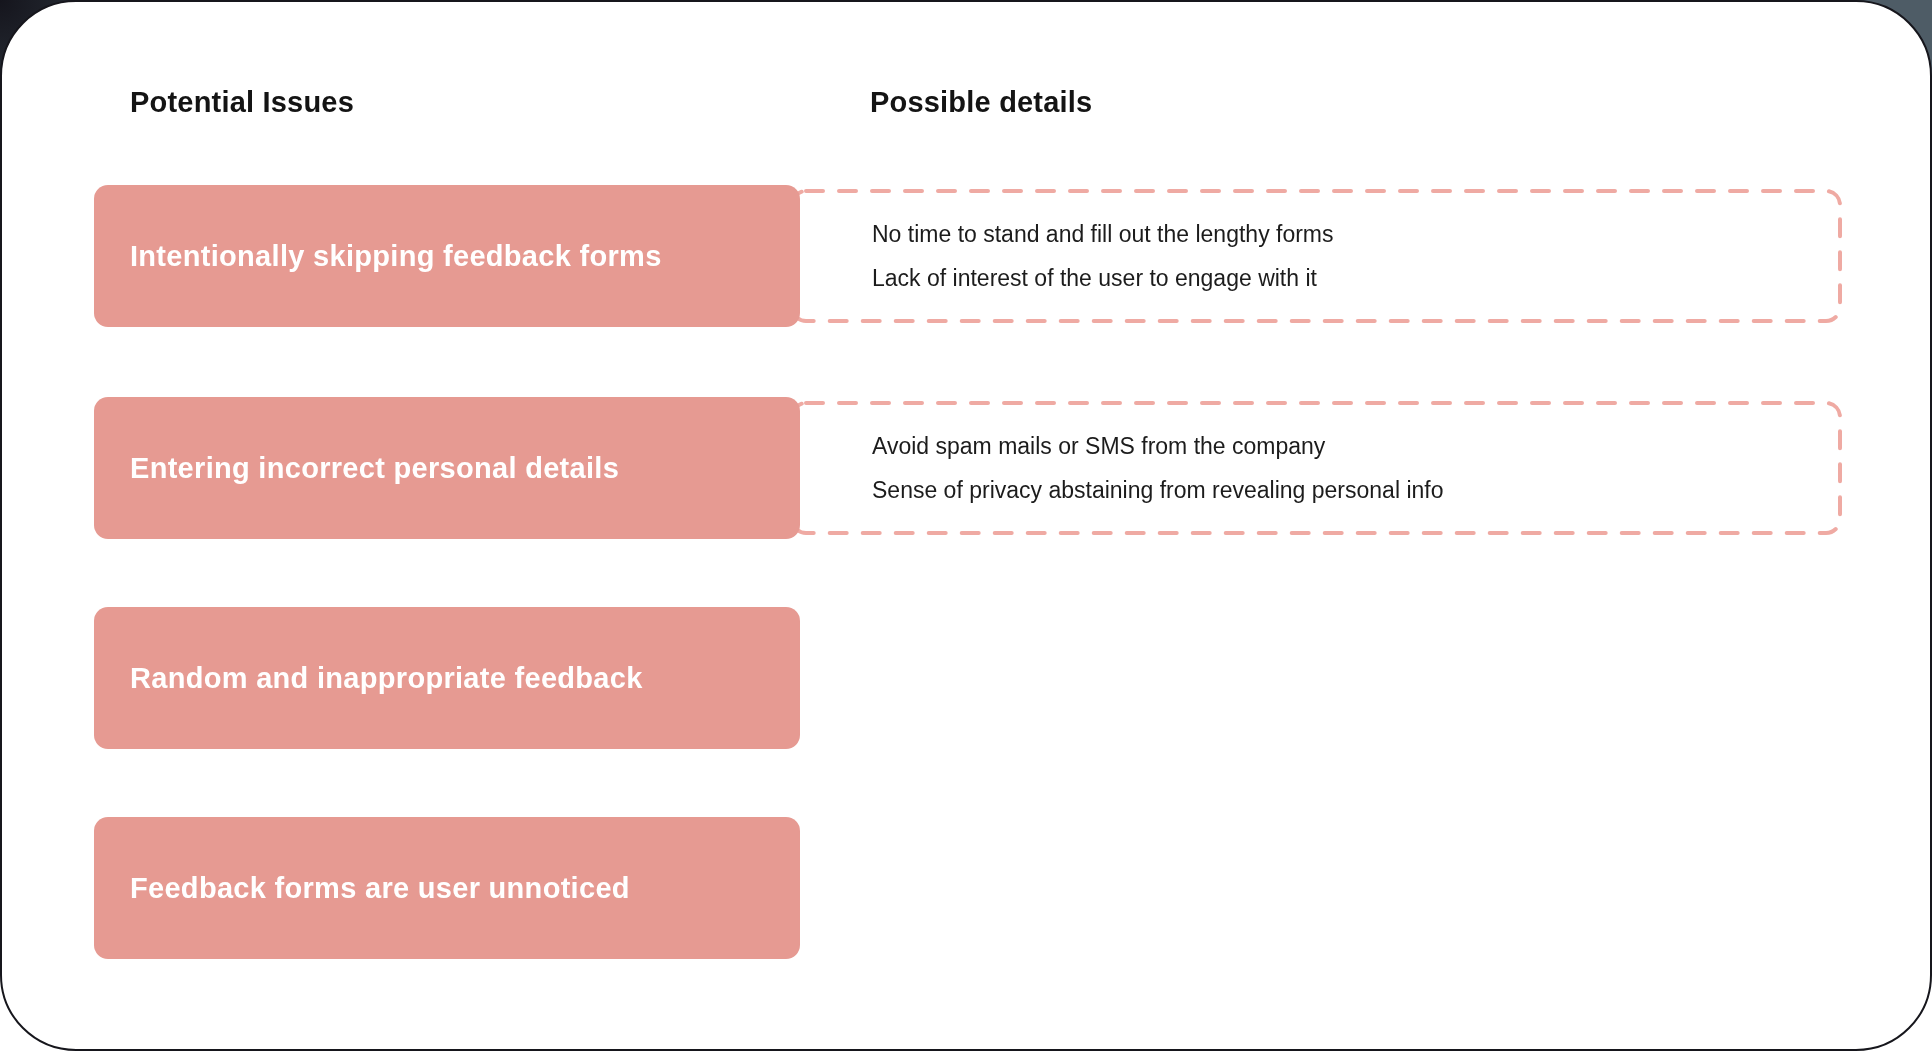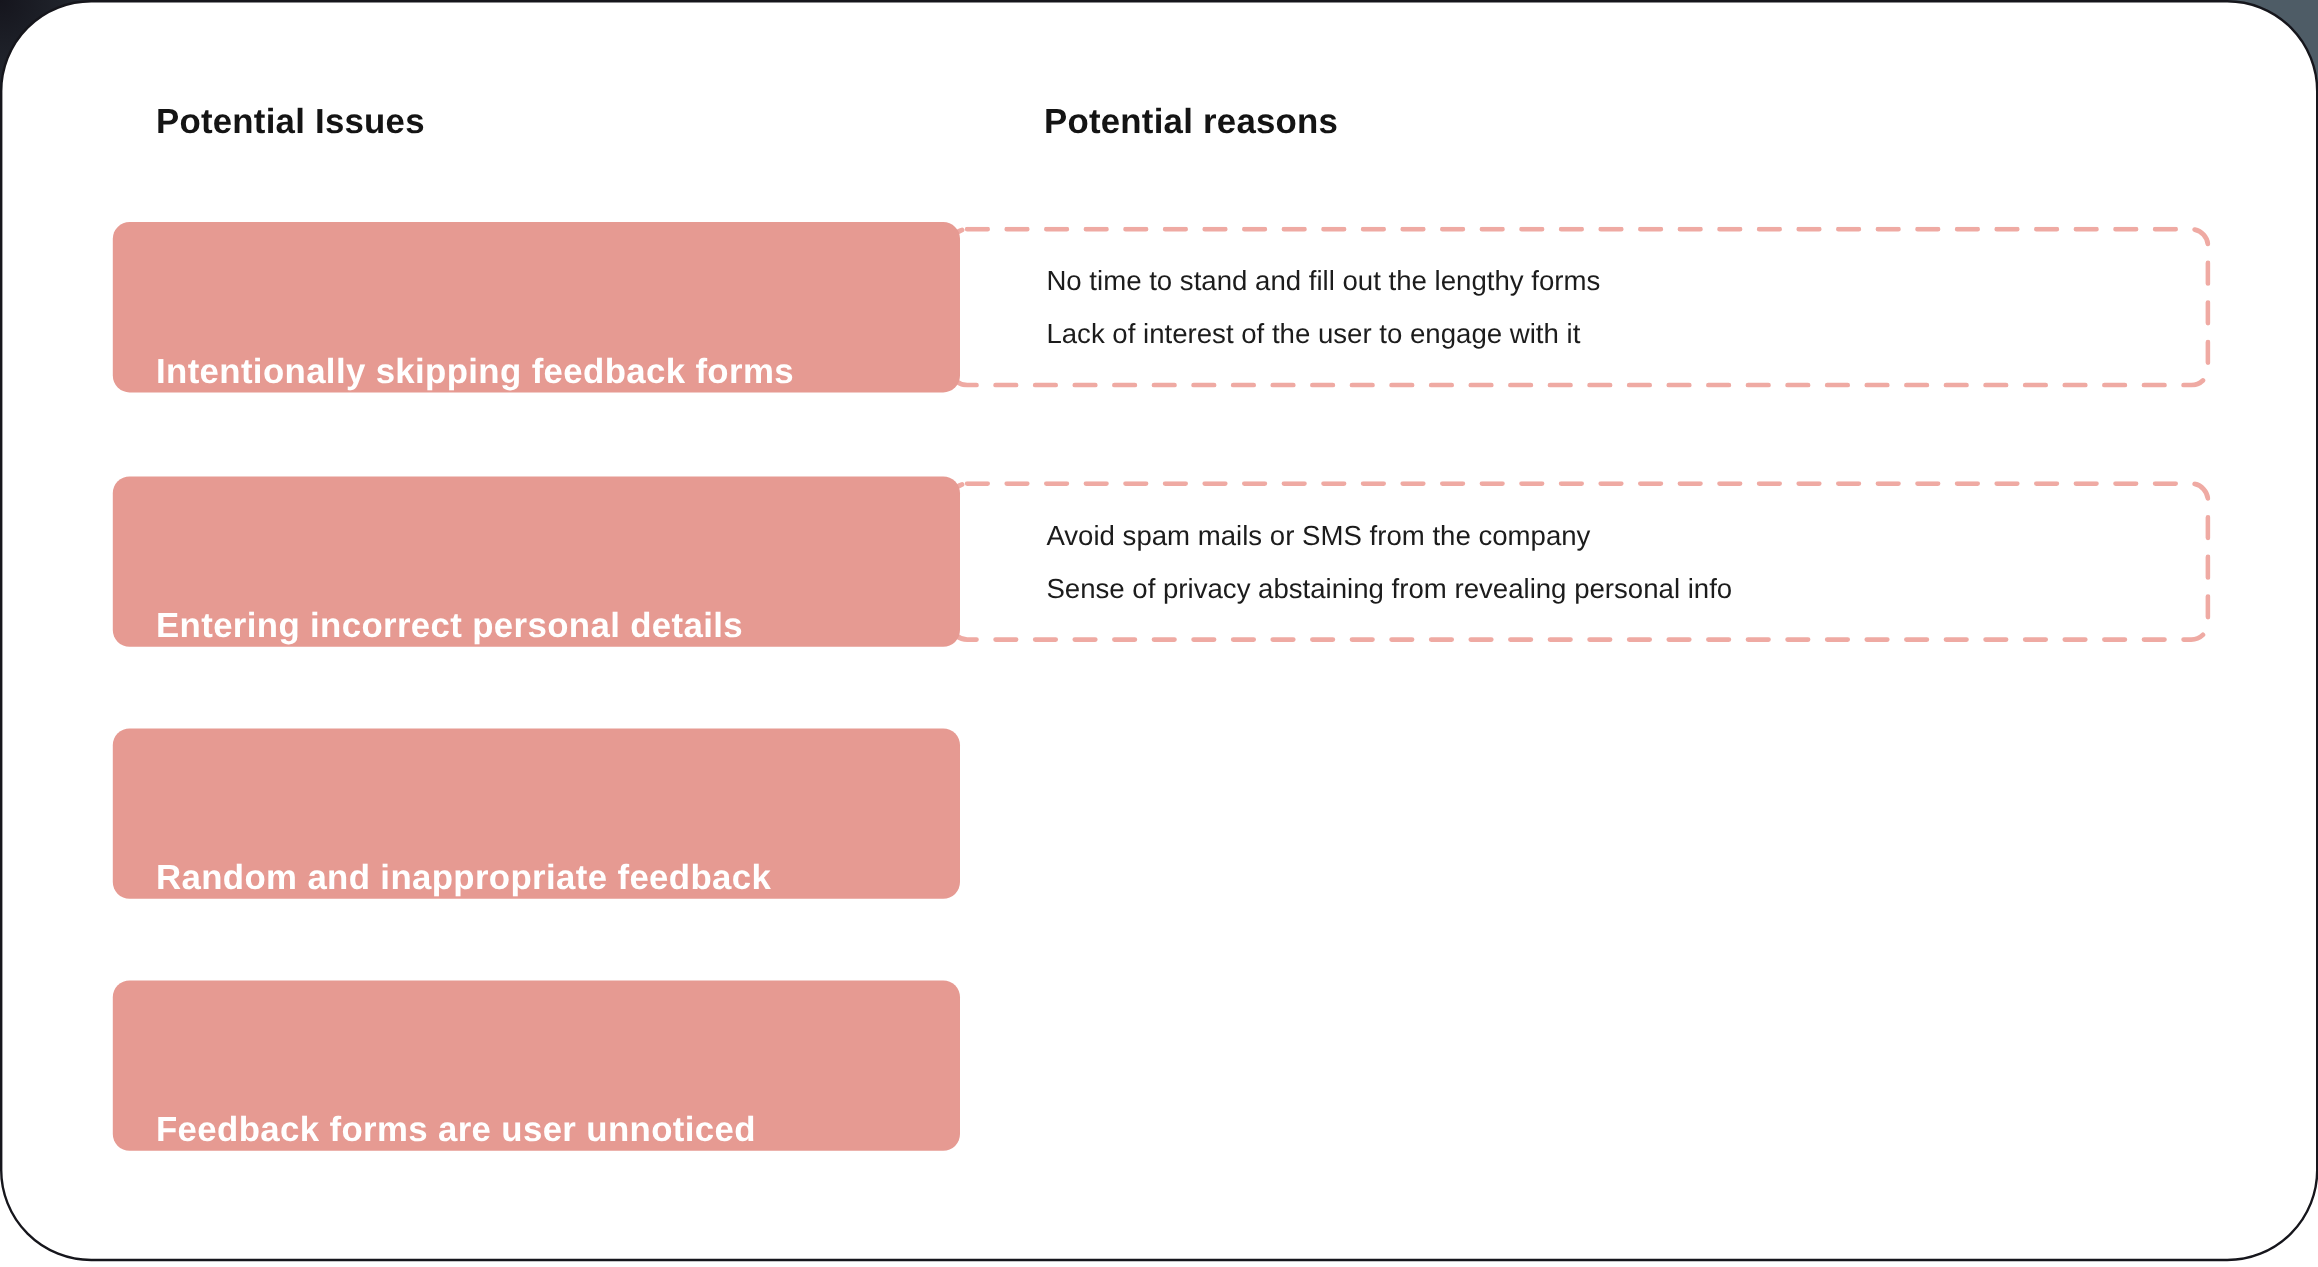--- a/index.html
+++ b/index.html
@@ -31,21 +31,21 @@
   .col-header.issues{left:128px;}
   .col-header.reasons{left:868px;}
   .row{position:absolute;left:0;width:1932px;height:142px;}
   .row.r1{top:183px}
   .row.r2{top:395px}
   .row.r3{top:605px}
   .row.r4{top:815px}
   .issue{
     position:absolute;left:92px;top:0;width:706px;height:142px;
     background:var(--pink);border-radius:14px;z-index:2;
-    display:flex;align-items:flex-end;
+    display:flex;align-items:center;
   }
   .issue-label{
     padding-left:36px;
     font-size:29px;font-weight:700;color:var(--issue-text);
     letter-spacing:.3px;white-space:nowrap;
   }
   .reason{
     position:absolute;left:788px;top:4px;width:1052px;height:134px;z-index:1;
   }
   .reason svg{position:absolute;inset:0;width:100%;height:100%;display:block;}
@@ -62,21 +62,21 @@
     line-height:44px;white-space:nowrap;
   }
 </style>
 </head>
 <body>
 
 <div class="page">
   <div class="card">
 
     <div class="col-header issues">Potential Issues</div>
-    <div class="col-header reasons">Potential reasons</div>
+    <div class="col-header reasons">Possible details</div>
 
     <div class="row r1">
       <div class="reason">
         <svg viewBox="0 0 1052 134" preserveAspectRatio="none">
           <rect x="2" y="2" width="1048" height="130" rx="14"></rect>
         </svg>
         <div class="reason-lines">
           <span>No time to stand and fill out the lengthy forms</span>
           <span>Lack of interest of the user to engage with it</span>
         </div>

